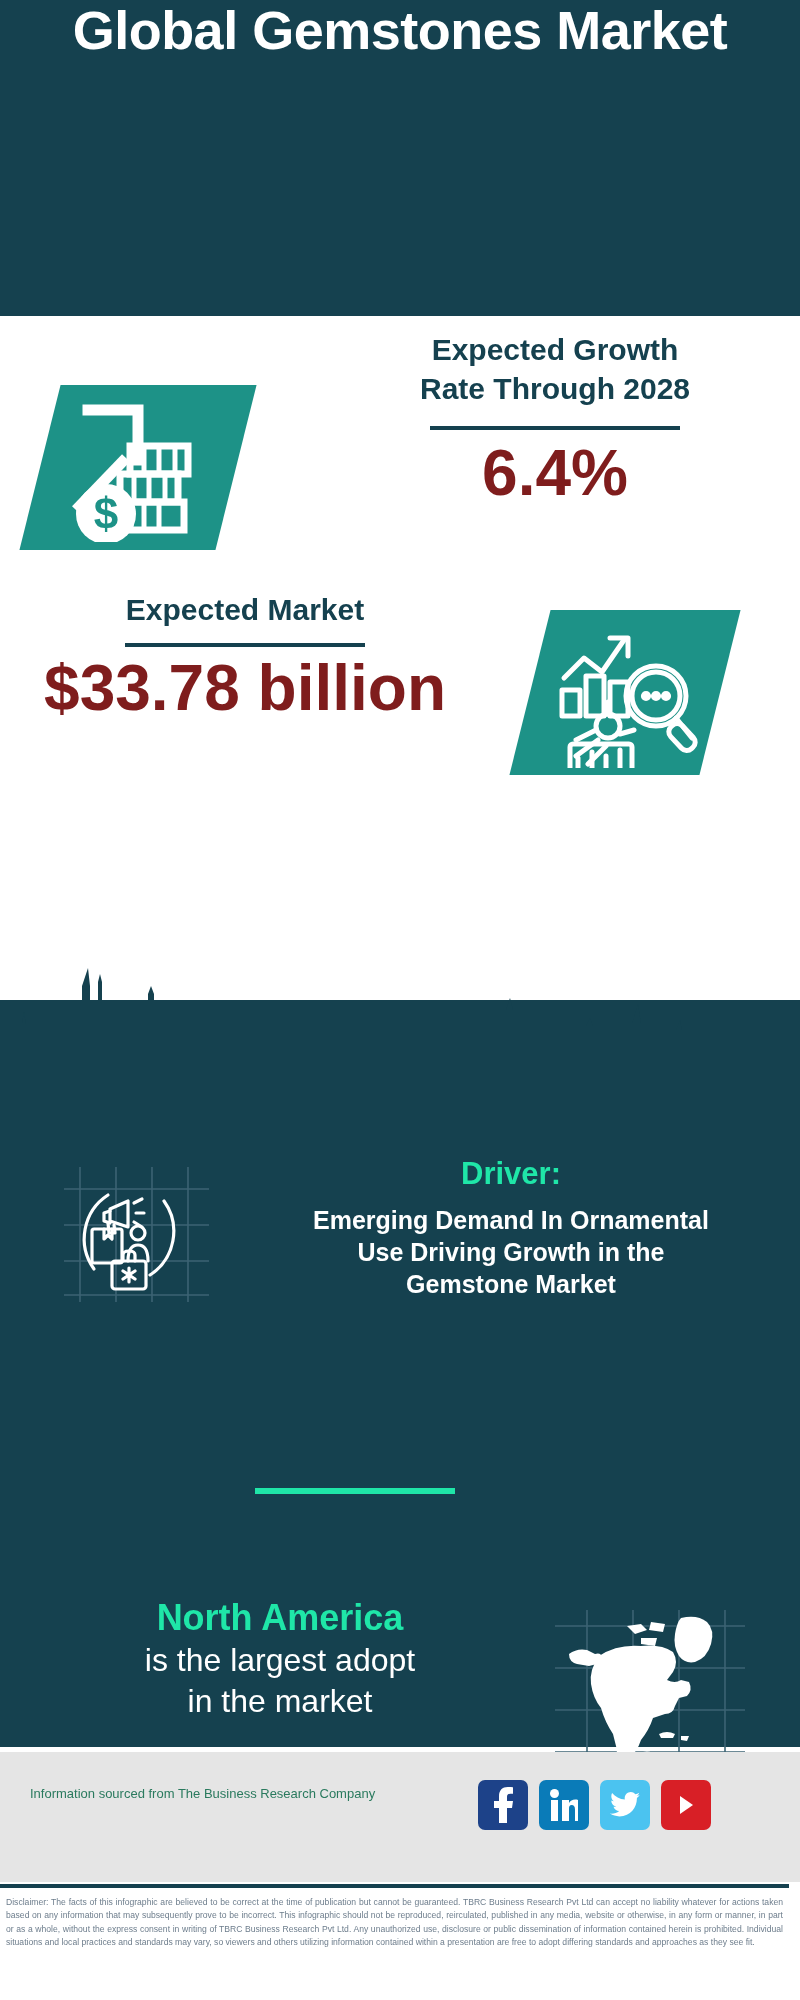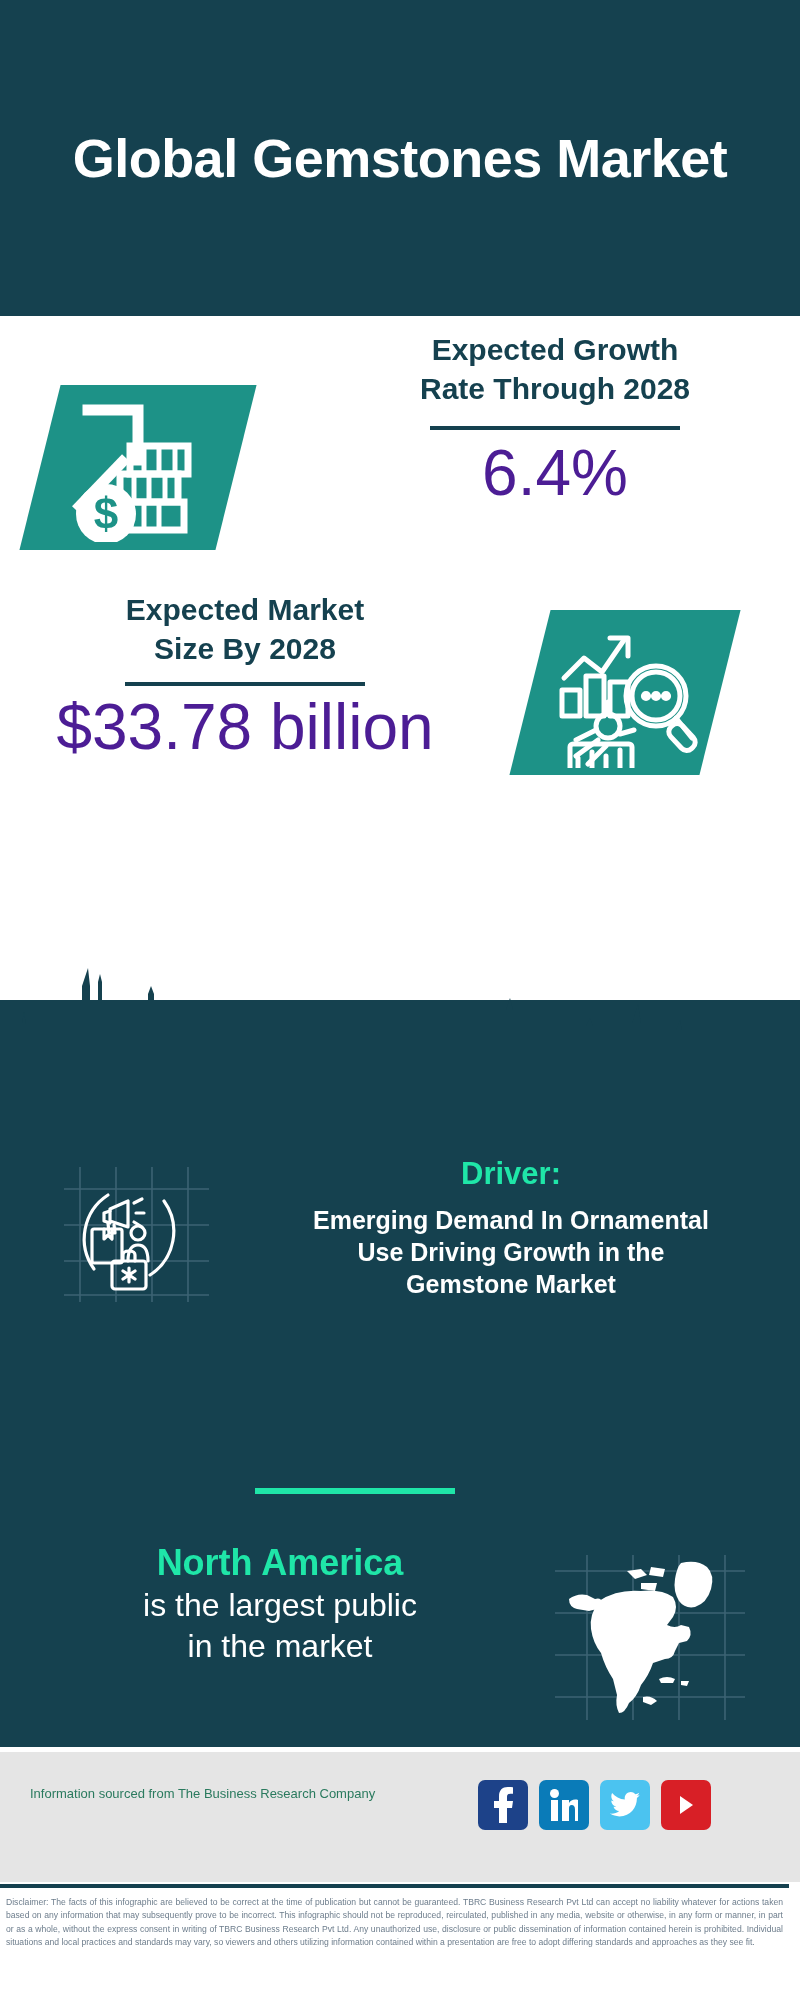--- a/index.html
+++ b/index.html
@@ -8,21 +8,21 @@
     background:#ffffff;
     font-family:"Liberation Sans", sans-serif;
     overflow:hidden;
   }
   .page { position:relative; width:800px; height:2000px; background:#ffffff; }
 
   
   .header {
     position:absolute; left:0; top:0; width:800px; height:316px;
     background:#15414f;
-    display:flex; align-items:center; justify-content:center;
+    display:flex; justify-content:center;
   }
   .header h1 {
     color:#ffffff;
     font-size:54px;
     font-weight:bold;
     line-height:1.12;
     text-align:center;
     letter-spacing:-0.5px;
     padding:0 60px;
     font-family:"Liberation Sans", sans-serif;
@@ -49,23 +49,23 @@
     color:#15414f;
     font-size:30px;
     font-weight:bold;
     line-height:1.3;
   }
   .rule-dark {
     width:250px; height:4px; background:#15414f;
     margin:18px auto 10px auto;
   }
   .stat-value {
-    color:#4c1d95;
+    color:#7f1d1d;
     font-size:64px;
-    font-weight:normal;
+    font-weight:bold;
     line-height:1.05;
   }
 
   
   .stat2 {
     position:absolute; left:0; top:590px; width:800px; height:260px;
   }
   .para-right {
     position:absolute; left:530px; top:20px;
     width:190px; height:165px;
@@ -111,21 +111,21 @@
     color:#ffffff; font-size:25px; font-weight:bold; line-height:1.28;
   }
 
   
   .rule-green {
     position:absolute; left:255px; top:1488px;
     width:200px; height:6px; background:#1fe6a8;
   }
 
   
-  .region { position:absolute; left:0; top:1540px; width:800px; height:200px; }
+  .region { position:absolute; left:0; top:1595px; width:800px; height:200px; }
   .region-text { position:absolute; left:20px; top:0; width:520px; text-align:center; }
   .region-name { color:#1fe6a8; font-size:36px; font-weight:bold; line-height:1.25; }
   .region-sub { color:#ffffff; font-size:32px; line-height:1.28; }
   .region-map-wrap { position:absolute; left:555px; top:15px; width:190px; height:165px; }
 
   
   .footer {
     position:absolute; left:0; top:1752px; width:800px; height:130px;
     background:#e5e5e5;
   }
@@ -221,21 +221,20 @@
           <line x1="128" y1="100" x2="144" y2="120"></line>
           <rect x="126" y="104" width="16" height="30" rx="7" transform="rotate(-43 134 119)"></rect>
           <circle cx="98" cy="78" r="2.6" fill="#ffffff"></circle>
           <circle cx="108" cy="78" r="2.6" fill="#ffffff"></circle>
           <circle cx="118" cy="78" r="2.6" fill="#ffffff"></circle>
         </g>
       </svg>
     </div>
     <div class="stat2-text">
       <div class="stat-label">Expected Market</div>
-      <div class="stat-label">Size By 2028</div>
       <div class="rule-dark2"></div>
       <div class="stat-value">$33.78 billion</div>
     </div>
   </div>
 
   <div class="darkpanel"></div>
 
   <div class="skyline">
     <svg width="800" height="130" viewBox="0 0 800 130" preserveAspectRatio="none">
       <path fill="#15414f" d="M0 130 V88 H6 V76 H12 V88 H18 V64 H22 L24 52 L26 64 H30 V88 H33 V70 H58 V62 H78 V70 H82 V130 H0 Z"></path>
@@ -294,21 +293,21 @@
       <div class="driver-body">Use Driving Growth in the</div>
       <div class="driver-body">Gemstone Market</div>
     </div>
   </div>
 
   <div class="rule-green"></div>
 
   <div class="region">
     <div class="region-text">
       <div class="region-name">North America</div>
-      <div class="region-sub">is the largest public</div>
+      <div class="region-sub">is the largest adopt</div>
       <div class="region-sub">in the market</div>
     </div>
     <div class="region-map-wrap">
       <svg viewBox="0 0 190 165" width="190" height="165">
         <g stroke="#3c6373" stroke-width="1.6" fill="none">
           <line x1="32" y1="0" x2="32" y2="165"></line>
           <line x1="78" y1="0" x2="78" y2="165"></line>
           <line x1="124" y1="0" x2="124" y2="165"></line>
           <line x1="170" y1="0" x2="170" y2="165"></line>
           <line x1="0" y1="16" x2="190" y2="16"></line>

